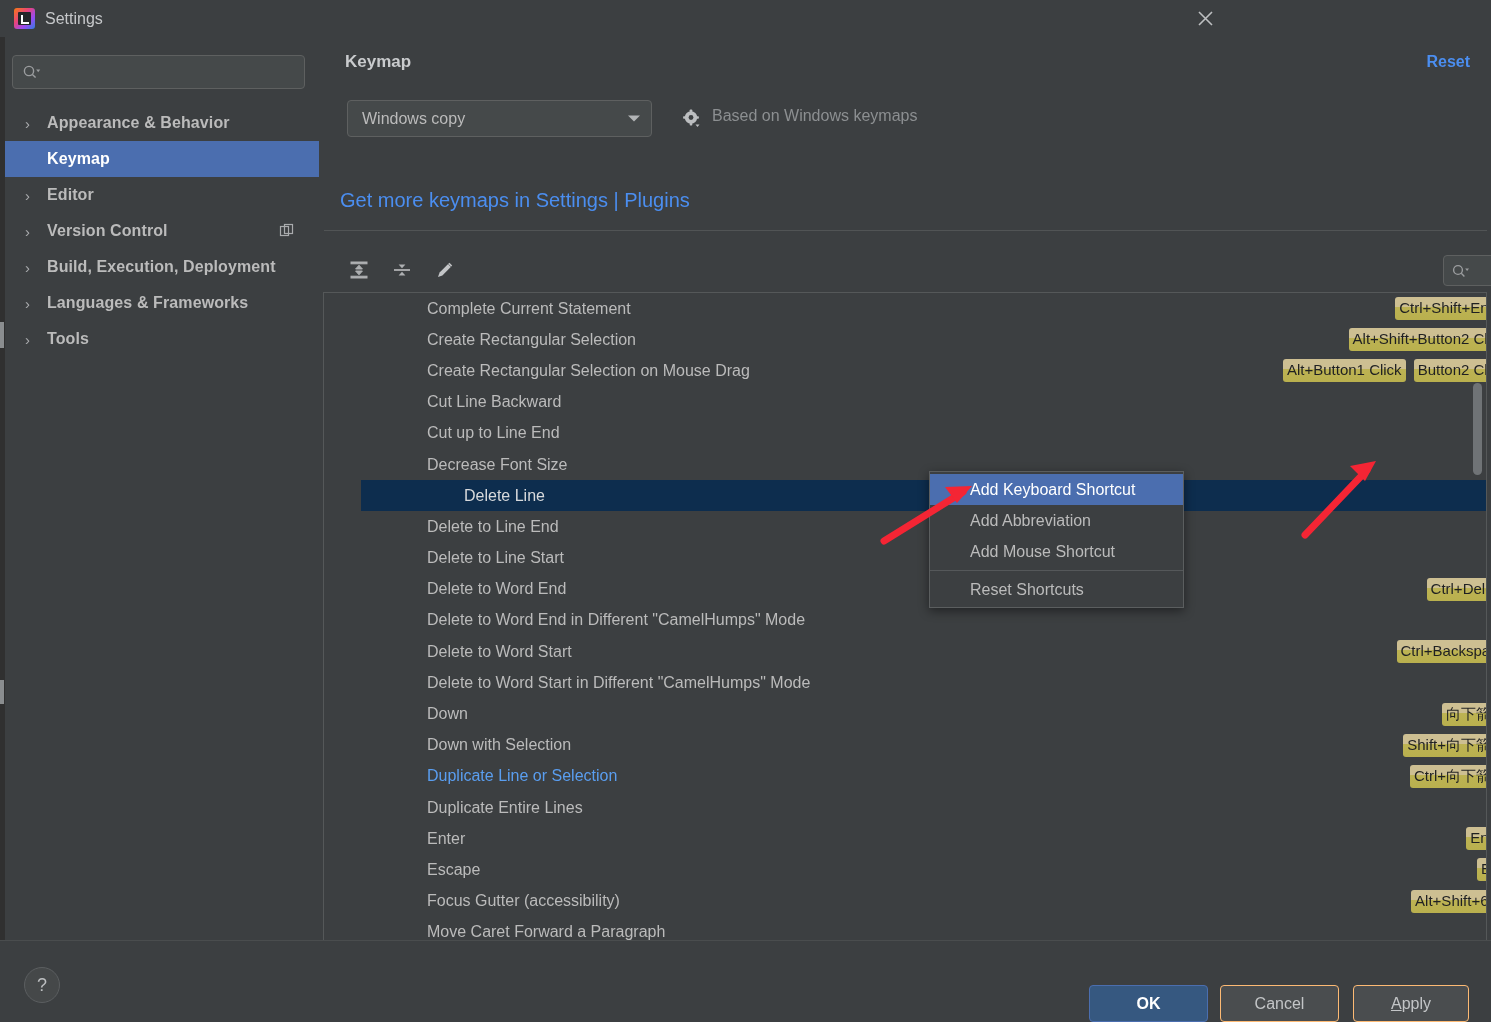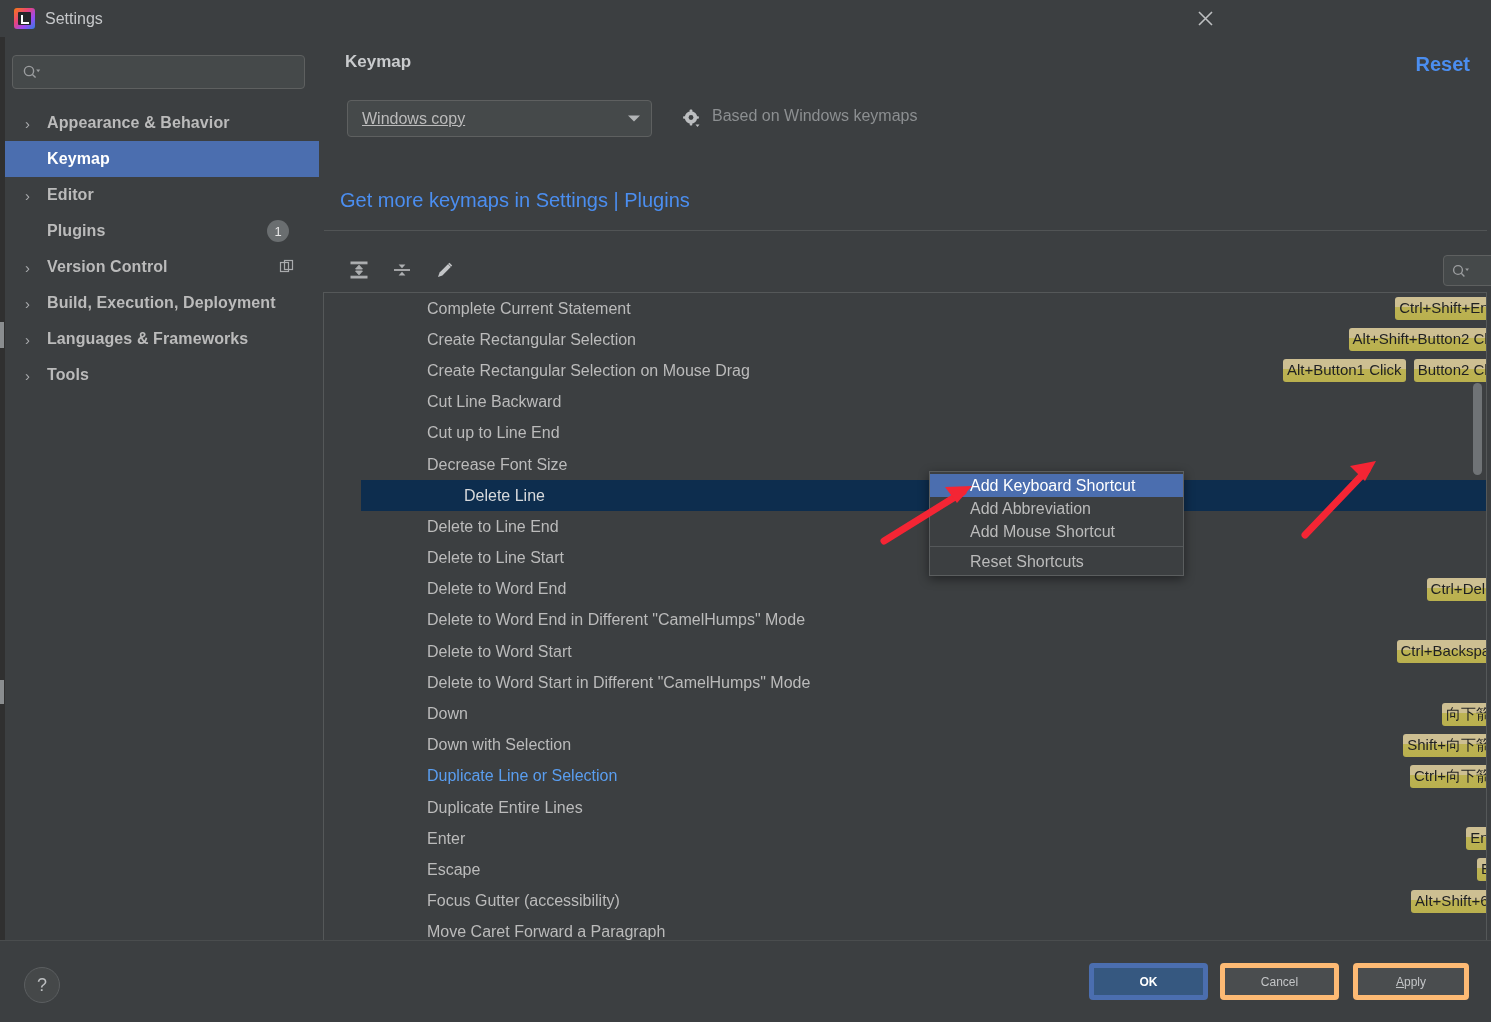--- a/index.html
+++ b/index.html
@@ -88,28 +88,28 @@
   }
 
   
   .content { position: absolute; left: 320px; top: 37px; width: 1171px; height: 903px; background: #3c3f41; }
   .page-title {
     position: absolute; left: 25px; top: 15px;
     font-size: 17px; font-weight: 700; color: #c9cbcd;
   }
   .reset-link {
     position: absolute; right: 21px; top: 16px;
-    font-size: 20px; font-weight: 700; color: #4b8ef0; cursor: pointer;
+    font-size: 16px; font-weight: 700; color: #4b8ef0; cursor: pointer;
   }
   .keymap-select {
     position: absolute; left: 27px; top: 63px; width: 305px; height: 37px;
     background: #45494a; border: 1px solid #5e6060; border-radius: 4px;
     display: flex; align-items: center;
   }
-  .keymap-select .val { flex: 1; padding-left: 14px; font-size: 16px; color: #bbbbbb; text-decoration: underline; }
+  .keymap-select .val { flex: 1; padding-left: 14px; font-size: 16px; color: #bbbbbb; }
   .keymap-select .arrow {
     width: 34px; display: flex; align-items: center; justify-content: center;
   }
   .gear-btn {
     position: absolute; left: 358px; top: 68px; width: 28px; height: 28px;
     display: flex; align-items: center; justify-content: center; cursor: pointer;
   }
   .based-on {
     position: absolute; left: 392px; top: 70px;
     font-size: 16px; color: #8c8f91;
@@ -179,44 +179,44 @@
   }
 
   
   .ctx-menu {
     position: absolute; left: 929px; top: 471px; width: 255px;
     background: #3c3f41; border: 1px solid #5b5e5f;
     box-shadow: 0 3px 10px rgba(0,0,0,.45);
     padding: 2px 0;
   }
   .ctx-item {
-    height: 23px; display: flex; align-items: center; padding-left: 40px;
+    height: 31px; display: flex; align-items: center; padding-left: 40px;
     font-size: 16px; color: #bbbbbb; cursor: pointer;
   }
   .ctx-item.active { background: #4b6eaf; color: #ffffff; }
   .ctx-sep { height: 1px; background: #55585a; margin: 3px 0; }
 
   
   .arrow-svg { position: absolute; left: 0; top: 0; width: 1491px; height: 1022px; pointer-events: none; }
 
   
   .bottom-bar {
     position: absolute; left: 0; top: 940px; width: 1491px; height: 82px;
     background: #3c3f41; border-top: 1px solid #4a4d4e;
   }
   .help-btn {
     position: absolute; left: 24px; top: 26px; width: 36px; height: 36px;
     border-radius: 18px; border: 1px solid #5b5e60; background: #454849;
     color: #bdbfc1; font-size: 18px; display: flex; align-items: center;
     justify-content: center; cursor: pointer;
   }
   .btn {
-    position: absolute; top: 22px; height: 37px; border-radius: 4px;
+    position: absolute; top: 44px; height: 37px; border-radius: 4px;
     display: flex; align-items: center; justify-content: center;
-    font-size: 12px; cursor: pointer; border: 5px solid #fdba74;
+    font-size: 16px; cursor: pointer; border: 1px solid #fdba74;
     background: #4a4d4f; color: #c3c5c7;
   }
   .btn.primary { background: #365880; border-color: #4b6eaf; color: #ffffff; font-weight: 700; }
   .btn-ok     { left: 1089px; width: 119px; }
   .btn-cancel { left: 1220px; width: 119px; }
   .btn-apply  { left: 1353px; width: 116px; }
   .mn { text-decoration: underline; }
 
   
   .left-edge { position:absolute; left:0; top:37px; width:5px; height:903px; background:#303030; }
@@ -262,25 +262,20 @@
         <span class="nav-chevron">›</span>
         <span class="nav-label">Appearance &amp; Behavior</span>
       </div>
       <div class="nav-item selected">
         <span class="nav-chevron blank">›</span>
         <span class="nav-label">Keymap</span>
       </div>
       <div class="nav-item">
         <span class="nav-chevron">›</span>
         <span class="nav-label">Editor</span>
-      </div>
-      <div class="nav-item">
-        <span class="nav-chevron blank">›</span>
-        <span class="nav-label">Plugins</span>
-        <span class="nav-badge">1</span>
       </div>
       <div class="nav-item">
         <span class="nav-chevron">›</span>
         <span class="nav-label">Version Control</span>
         <span class="nav-copy-icon">
           <svg width="16" height="16" viewBox="0 0 16 16">
             <rect x="1.5" y="3.5" width="8" height="9" fill="none" stroke="#a9abad" stroke-width="1.2"></rect>
             <rect x="5.5" y="1.5" width="8" height="9" fill="none" stroke="#a9abad" stroke-width="1.2"></rect>
           </svg>
         </span>

